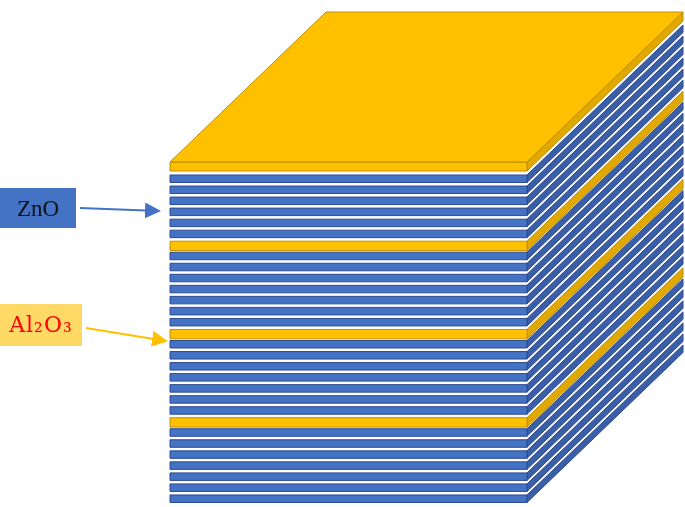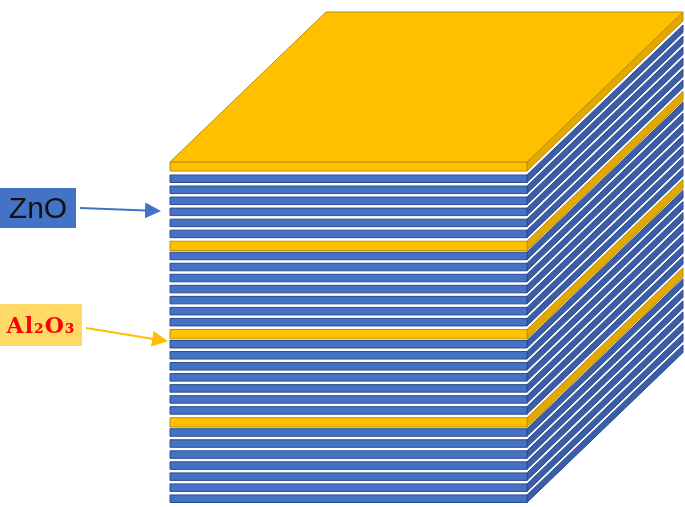--- a/index.html
+++ b/index.html
@@ -16,27 +16,27 @@
   .label {
     position: absolute;
     display: flex;
     align-items: center;
     justify-content: center;
     line-height: 1;
     user-select: none;
   }
   .label-zno {
     left: 0; top: 188px; width: 76px; height: 40px;
-    font-family: Liberation Sans, sans-serif;
-    font-size: 30px;
+    font-family: Liberation Serif, serif;
+    font-size: 23px;
   }
   .label-al2o3 {
     left: 0; top: 304px; width: 82px; height: 42px;
     font-family: "DejaVu Serif", "Liberation Serif", serif;
-    font-weight: bold;
+    font-weight: normal;
     font-size: 22px;
     letter-spacing: 1px;
   }
 </style>
 </head>
 <body>
 
 <div id="canvas">
 
   <svg id="stack-svg" width="685" height="507" viewBox="0 0 685 507">

